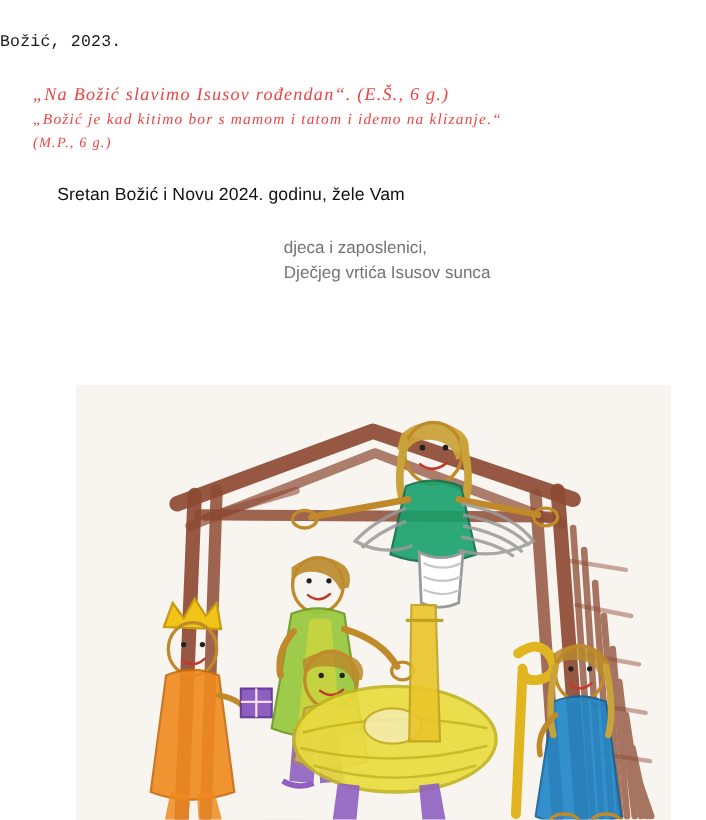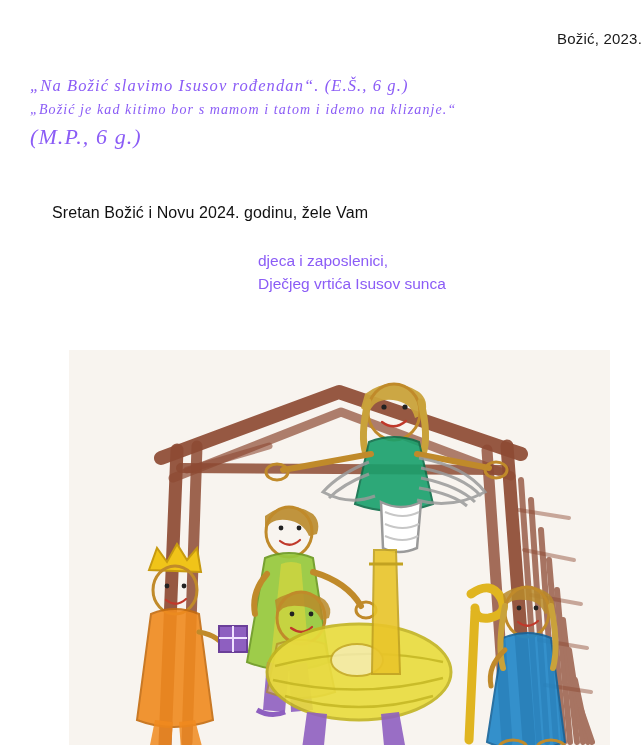--- a/index.html
+++ b/index.html
@@ -16,64 +16,64 @@
     position: relative;
   }
 
   .page {
     position: relative;
     width: 642px;
     height: 745px;
   }
 
   .title {
-    text-align: right;
+    text-align: left;
     font-size: 15px;
-    font-family: Liberation Sans, sans-serif;
+    font-family: Liberation Mono, monospace;
     color: #1a1a1a;
     margin-top: 30px;
     letter-spacing: 0.2px;
   }
 
   .quotes {
     margin-top: 26px;
     padding-left: 30px;
     padding-right: 20px;
     font-family: "Liberation Serif", serif;
     font-style: italic;
     font-size: 16.5px;
-    color: #8b5cf6;
+    color: #ef4444;
     line-height: 1.55;
     letter-spacing: 1.1px;
   }
   .quote-line {
     white-space: nowrap;
   }
   .quote-line.small {
     font-size: 14px;
   }
   .quote-line.cont {
-    font-size: 22px;
+    font-size: 13px;
   }
 
   .greeting {
-    margin-top: 50px;
+    margin-top: 29px;
     padding-left: 52px;
     font-size: 16px;
     font-family: "Liberation Sans", sans-serif;
     color: #111111;
     letter-spacing: 0.1px;
   }
 
   .signature {
     margin-top: 28px;
     padding-left: 258px;
     font-size: 15.5px;
     font-family: "Liberation Sans", sans-serif;
-    color: #8b5cf6;
+    color: #737373;
     line-height: 1.45;
   }
 
   .drawing-wrap {
     position: absolute;
     left: 69px;
     top: 320px;
     width: 541px;
     height: 410px;
     overflow: hidden;

